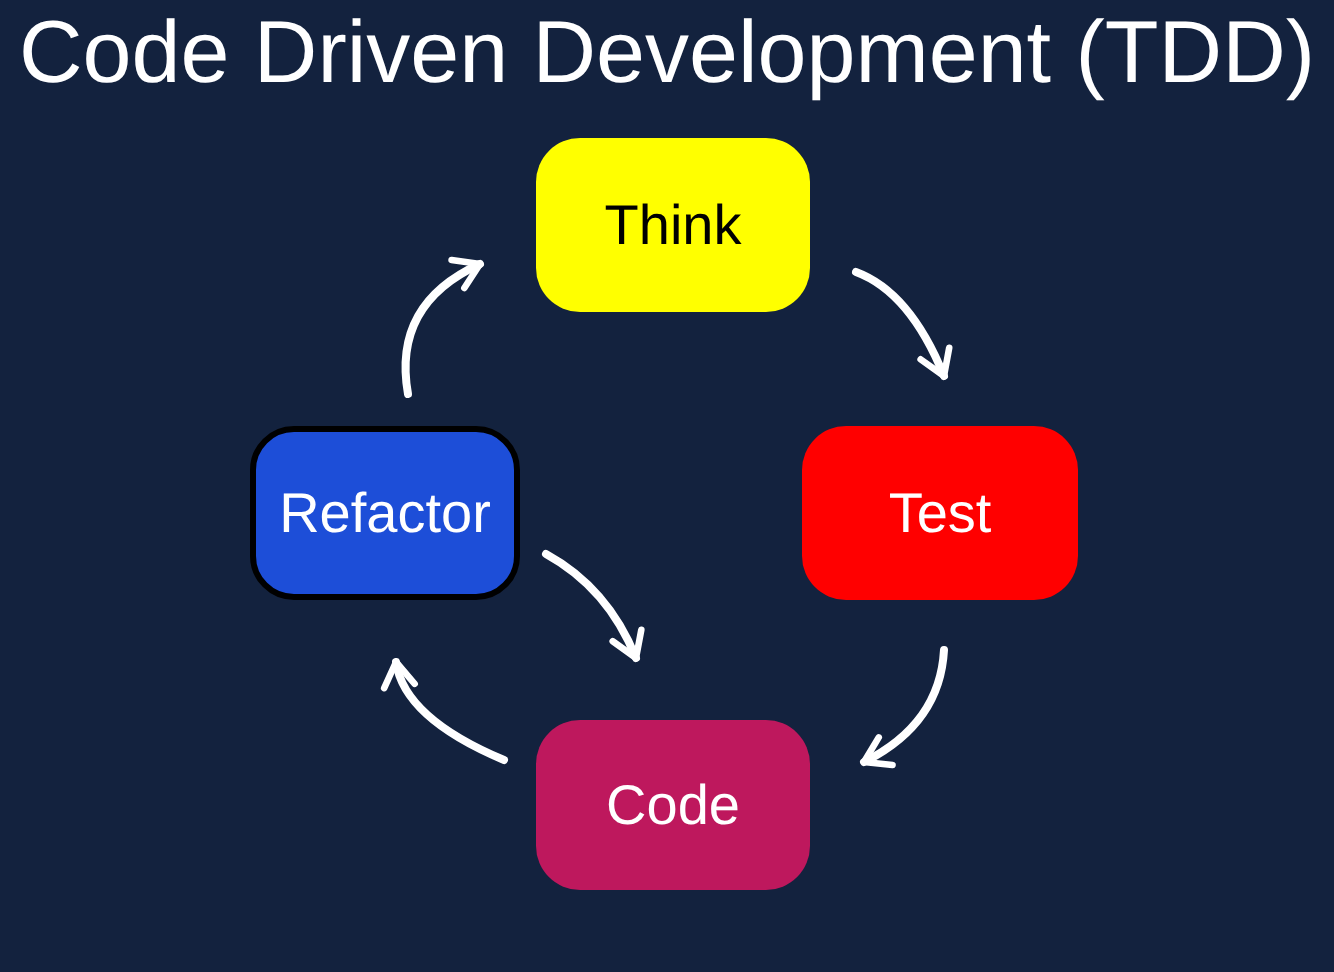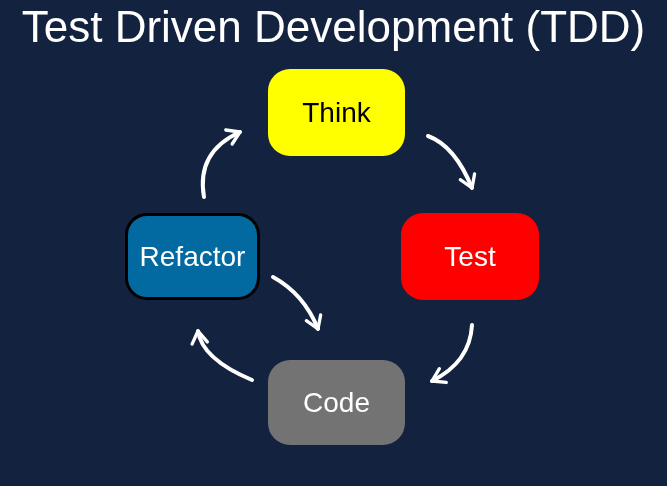--- a/index.html
+++ b/index.html
@@ -52,21 +52,21 @@
   .node-think    { left: 268px; top: 69px;  width: 137px; height: 87px; }
   .node-test     { left: 401px; top: 213px; width: 138px; height: 87px; }
   .node-code     { left: 268px; top: 360px; width: 137px; height: 85px; }
   .node-refactor { left: 125px; top: 213px; width: 135px; height: 87px; border: 3px solid #000000; }
 </style>
 </head>
 <body>
 
 <div class="stage" style="background-color: rgb(19, 34, 62);">
 
-  <h1 class="title" style="color: rgb(255, 255, 255);">Test Driven Development (TDD)</h1>
+  <h1 class="title" style="color: rgb(255, 255, 255);">Code Driven Development (TDD)</h1>
 
   <svg class="arrows" viewBox="0 0 667 486" xmlns="http://www.w3.org/2000/svg" aria-hidden="true">
     <defs>
       <marker id="ah" viewBox="0 0 20 20" refX="15" refY="10" markerWidth="5.5" markerHeight="5.5" orient="auto-start-reverse" markerUnits="strokeWidth">
         <path d="M 4 3 L 15 10 L 4 17" fill="none" stroke="#FFFFFF" stroke-width="3" stroke-linecap="round" stroke-linejoin="round"></path>
       </marker>
     </defs>
     <path class="flow" d="M 204 197 Q 196 152 240 132" marker-end="url(#ah)" style="stroke: rgb(255, 255, 255);"></path>
     <path class="flow" d="M 428 136 Q 455 146 472 188" marker-end="url(#ah)" style="stroke: rgb(255, 255, 255);"></path>
     <path class="flow" d="M 472 325 Q 470 362 432 381" marker-end="url(#ah)" style="stroke: rgb(255, 255, 255);"></path>
@@ -75,21 +75,21 @@
   </svg>
 
   <div class="node node-think" style="background-color: rgb(255, 255, 0); color: rgb(0, 0, 0);">
     <span>Think</span>
   </div>
 
   <div class="node node-test" style="background-color: rgb(255, 0, 0); color: rgb(255, 255, 255);">
     <span>Test</span>
   </div>
 
-  <div class="node node-code" style="background-color: #737373; color: rgb(255, 255, 255);">
+  <div class="node node-code" style="background-color: #be185d; color: rgb(255, 255, 255);">
     <span>Code</span>
   </div>
 
-  <div class="node node-refactor" style="background-color: #0369a1; color: rgb(255, 255, 255); border-color: rgb(0, 0, 0); justify-content: center;">
+  <div class="node node-refactor" style="background-color: #1d4ed8; color: rgb(255, 255, 255); border-color: rgb(0, 0, 0); justify-content: center;">
     <span>Refactor</span>
   </div>
 
 </div>
 
 </body></html>

